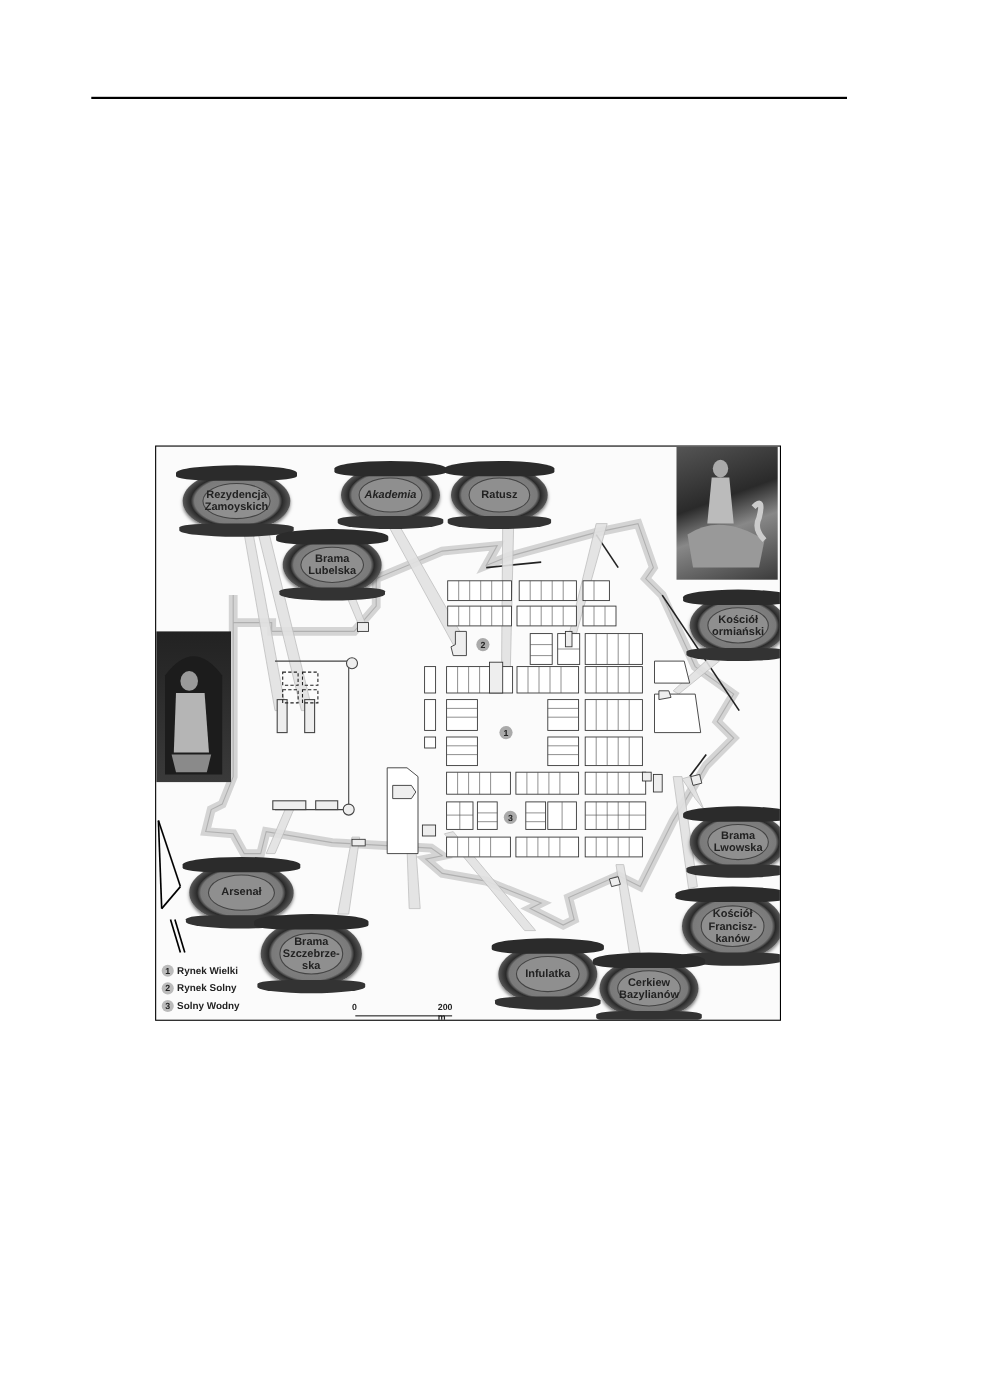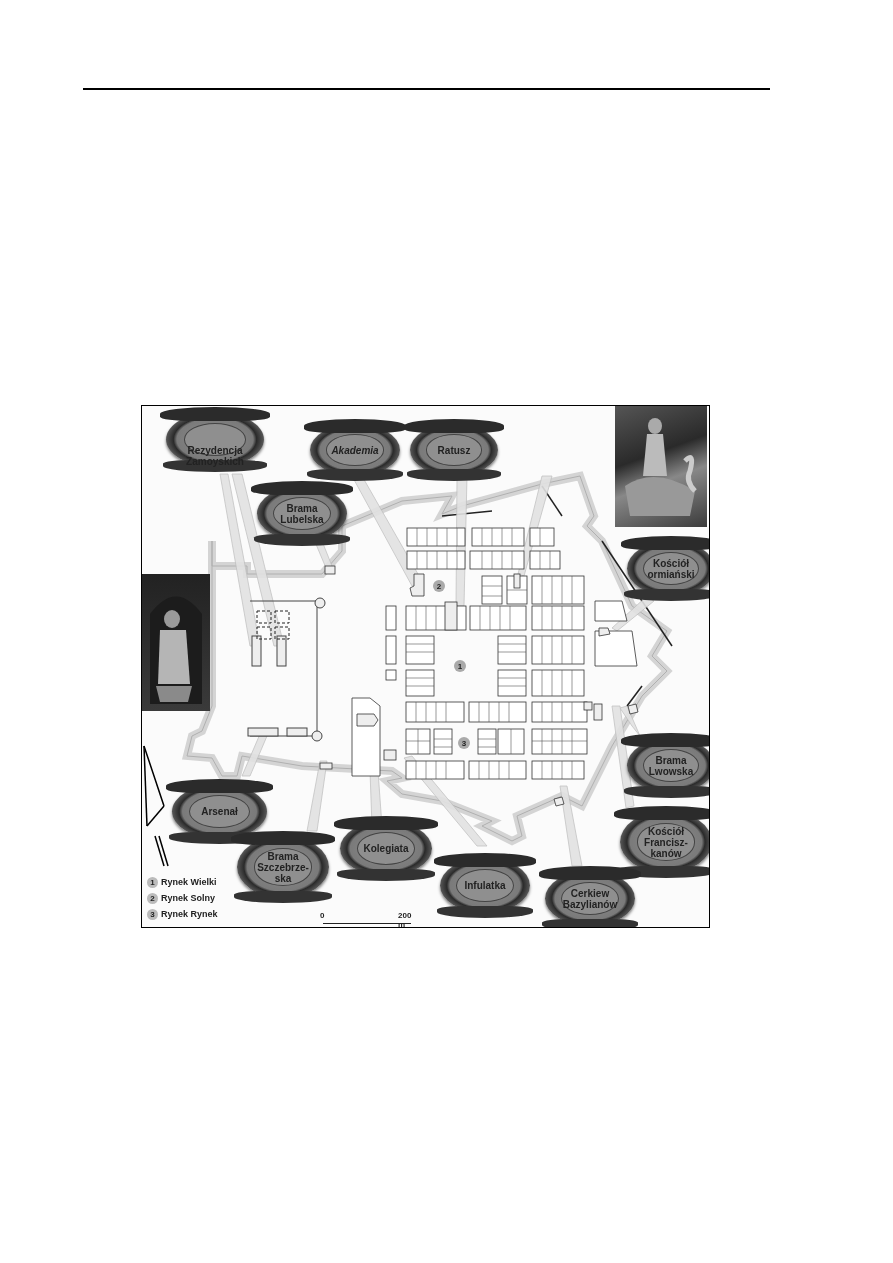--- a/index.html
+++ b/index.html
@@ -162,21 +162,21 @@
   </div>
   <div class="photo" style="left:0; top:168px; width:68px; height:137px; background:linear-gradient(180deg,#222 0%,#3a3a3a 100%);">
     <svg width="68" height="137">
       <path d="M8,130 L8,40 Q34,5 60,40 L60,130 Z" fill="#1c1c1c"></path>
       <ellipse cx="30" cy="45" rx="8" ry="9" fill="#9a9a9a"></ellipse>
       <path d="M18,56 L44,56 L48,110 L16,110 Z" fill="#b5b5b5"></path>
       <path d="M14,112 L50,112 L46,128 L18,128 Z" fill="#8a8a8a"></path>
     </svg>
   </div>
 
-  <div class="cartouche" style="left:24px; top:6px; width:98px; height:55px;align-items:flex-end;">
+  <div class="cartouche" style="left:24px; top:22px; width:98px; height:55px;">
     <div class="frame"></div>
       <div class="oval"></div>
     <span class="lbl"><span>Rezydencja</span><br><span>Zamoyskich</span></span>
   </div>
   <div class="cartouche" style="left:168px; top:18px; width:90px; height:52px;font-style:italic;">
     <div class="frame"></div>
       <div class="oval"></div>
     <span class="lbl">Akademia</span>
   </div>
   <div class="cartouche" style="left:268px; top:18px; width:88px; height:52px;">
@@ -207,26 +207,21 @@
   <div class="cartouche" style="left:30px; top:378px; width:95px; height:55px;text-align:right;">
     <div class="frame"></div>
       <div class="oval"></div>
     <span class="lbl">Arsenał</span>
   </div>
   <div class="cartouche" style="left:95px; top:430px; width:92px; height:62px;">
     <div class="frame"></div>
       <div class="oval"></div>
     <span class="lbl"><span>Brama</span><br><span>Szczebrze-</span><br><span>ska</span></span>
   </div>
-  <div class="cartouche" style="left:198px; top:415px; width:92px; height:55px;">
-    <div class="frame"></div>
-      <div class="oval"></div>
-    <span class="lbl">Kolegiata</span>
-  </div>
-  <div class="cartouche" style="left:298px; top:452px; width:90px; height:55px;justify-content:center;">
+  <div class="cartouche" style="left:311px; top:452px; width:90px; height:55px;justify-content:center;">
     <div class="frame"></div>
       <div class="oval"></div>
     <span class="lbl">Infulatka</span>
   </div>
   <div class="cartouche" style="left:403px; top:465px; width:90px; height:55px;text-align:center;">
     <div class="frame"></div>
       <div class="oval"></div>
     <span class="lbl"><span>Cerkiew</span><br><span>Bazylianów</span></span>
   </div>
 
@@ -244,21 +239,21 @@
     <div class="legend-item">
         <span class="legend-num">1</span>
         <span>Rynek Wielki</span>
       </div>
     <div class="legend-item">
         <span class="legend-num">2</span>
         <span>Rynek Solny</span>
       </div>
     <div class="legend-item">
         <span class="legend-num">3</span>
-        <span>Rynek Rynek</span>
+        <span>Solny Wodny</span>
       </div>
   </div>
 
   <div class="scale">
     <span class="scale-0">0</span>
     <span class="scale-100">200 m</span>
     <div class="scale-bar"></div>
   </div>
 </div>
 

